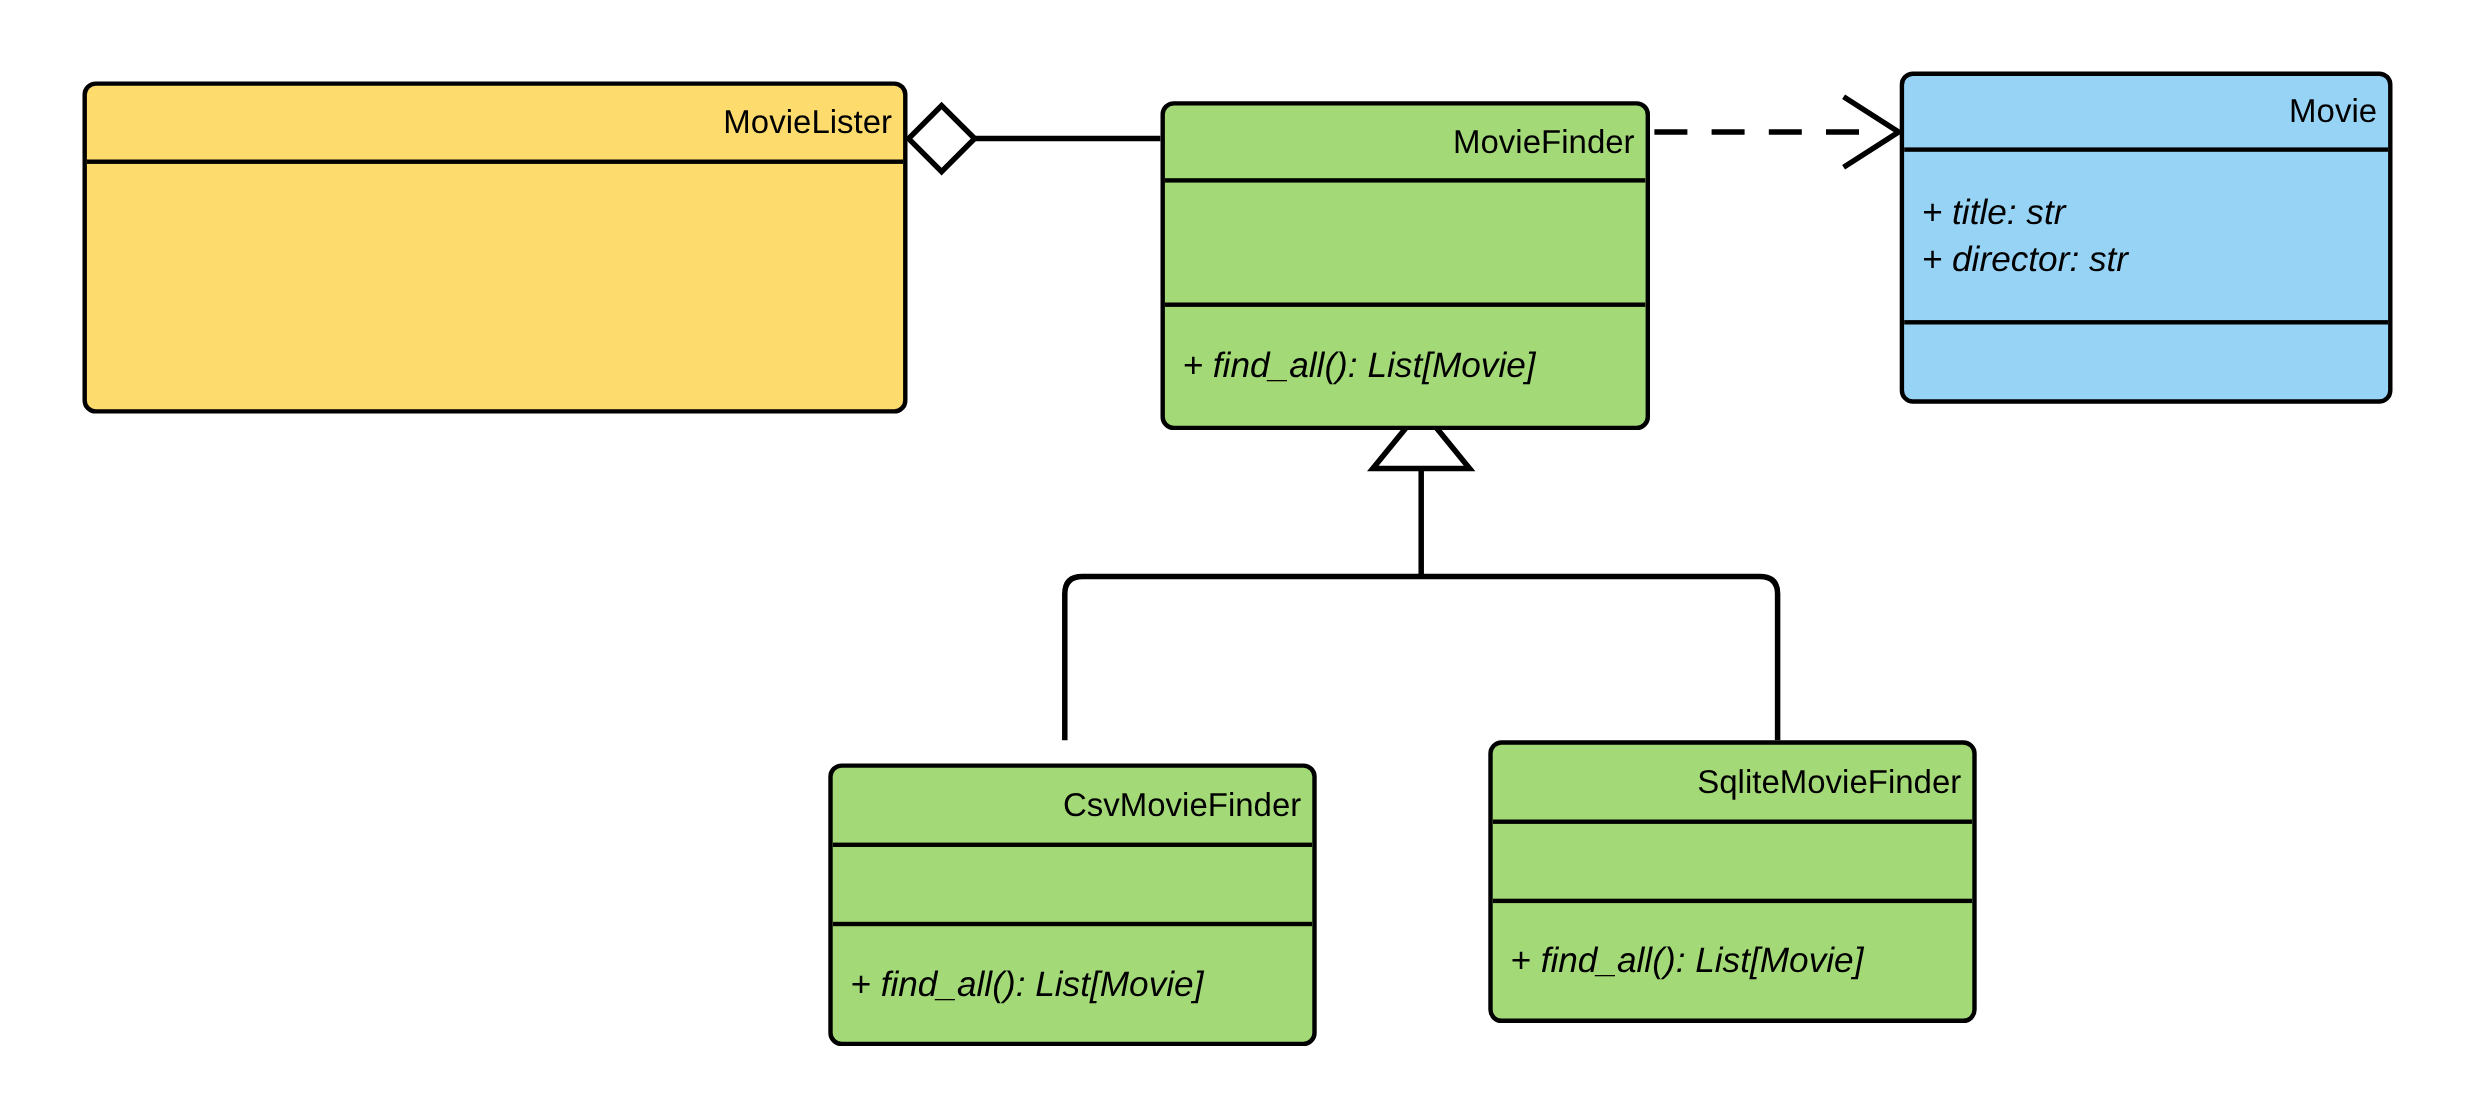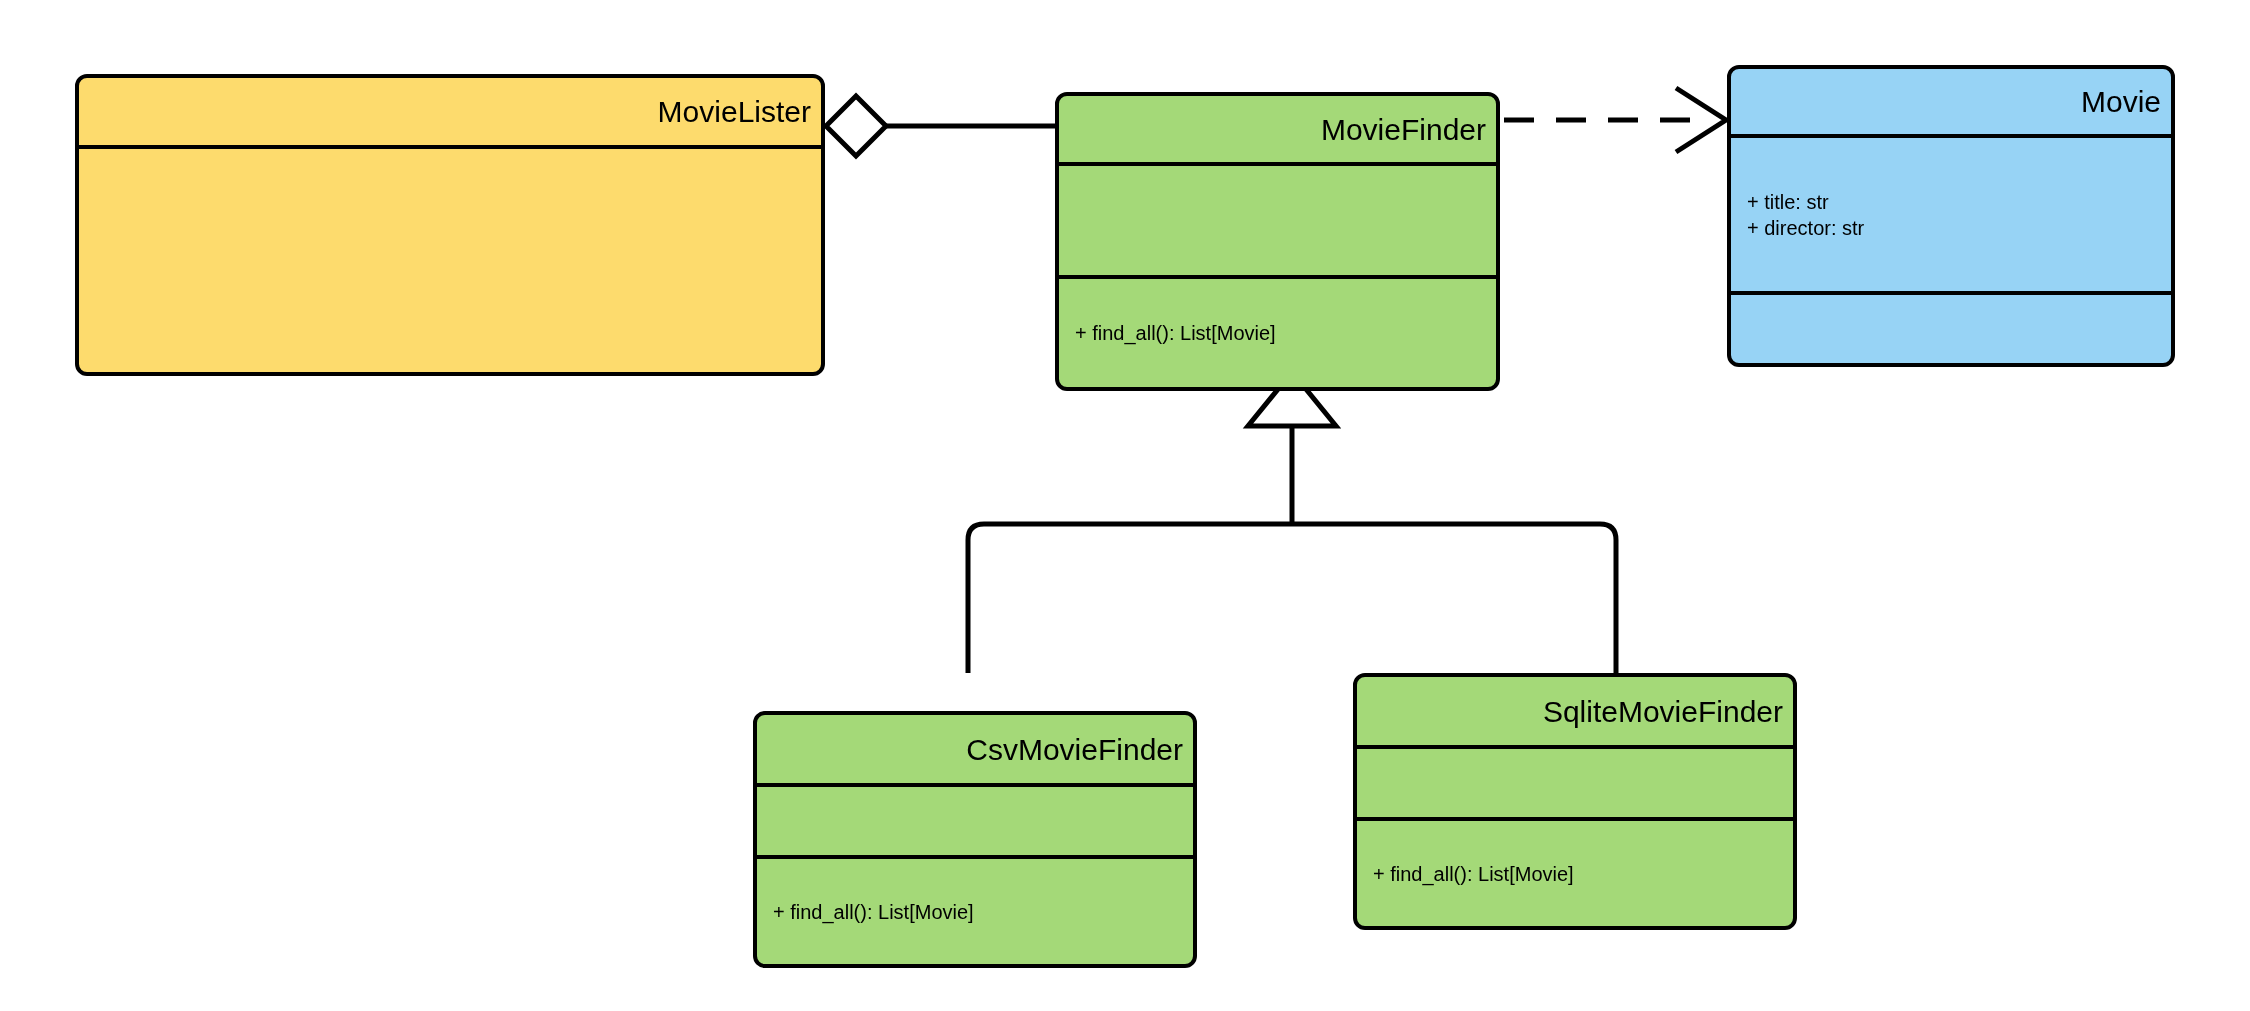--- a/index.html
+++ b/index.html
@@ -48,24 +48,25 @@
     text-align: right;
     font-size: 30px;
     color: #000000;
     line-height: 1.1;
     padding: 0 10px;
   }
   .member-list {
     padding: 0 16px;
   }
   .member {
-    font-size: 20px;
+    font-size: 32px;
     color: #000000;
     line-height: 1.30;
     white-space: nowrap;
+    font-style: italic;
   }
   .fill-yellow { background: #fddb6d; }
   .fill-green  { background: #a4d978; }
   .fill-blue   { background: #97d3f5; }
 </style>
 </head>
 <body>
 
 <div id="canvas">
 
@@ -125,21 +126,21 @@
       <div class="member-list">
         <div class="member">+ title: str</div>
         <div class="member">+ director: str</div>
       </div>
     </div>
     <div class="compartment divided" style="height:72px;">
       <div class="member-list"></div>
     </div>
   </div>
 
-  <div class="uml-class fill-green" style="left:753px; top:711px; width:444px; height:257px;">
+  <div class="uml-class fill-green" style="left:753px; top:694px; width:444px; height:257px;">
     <div class="compartment" style="height:68px;">
       <div class="class-name">CsvMovieFinder</div>
     </div>
     <div class="compartment divided" style="height:72px;">
       <div class="member-list"></div>
     </div>
     <div class="compartment divided" style="height:109px;">
       <div class="member-list">
         <div class="member">+ find_all(): List[Movie]</div>
       </div>

